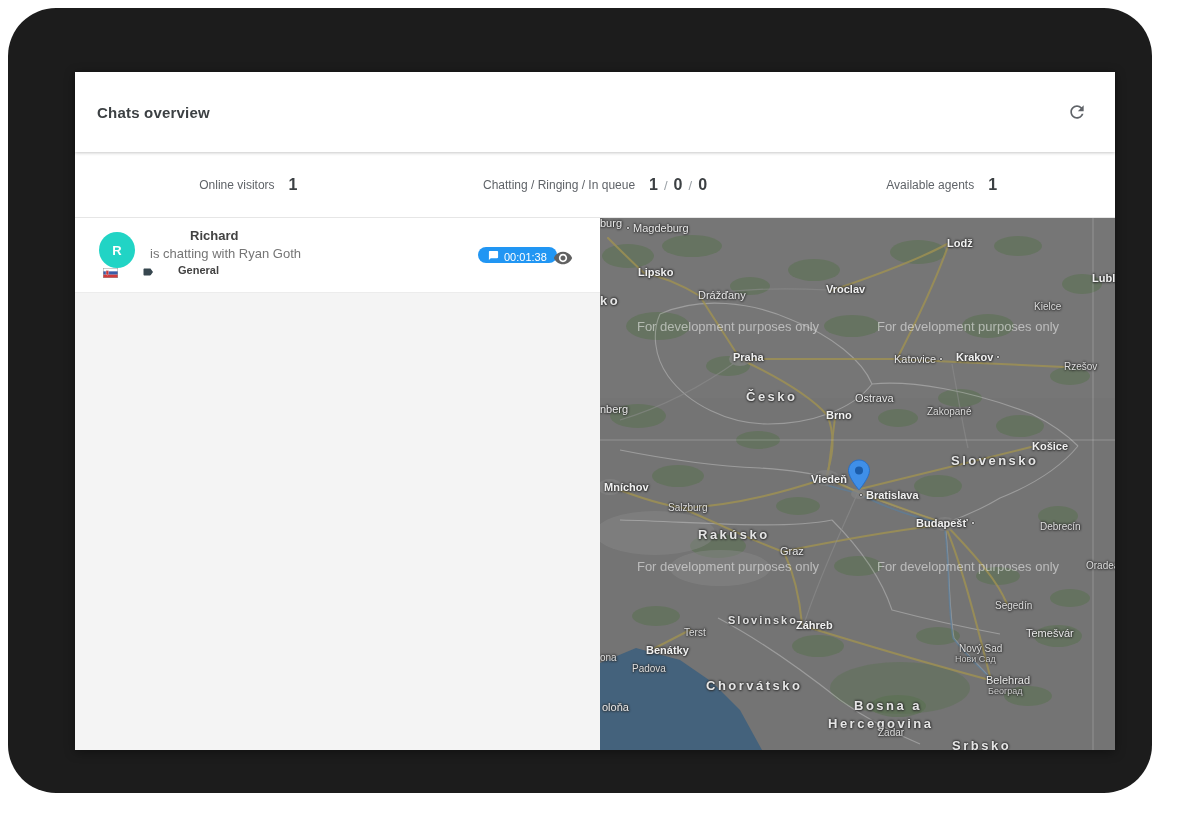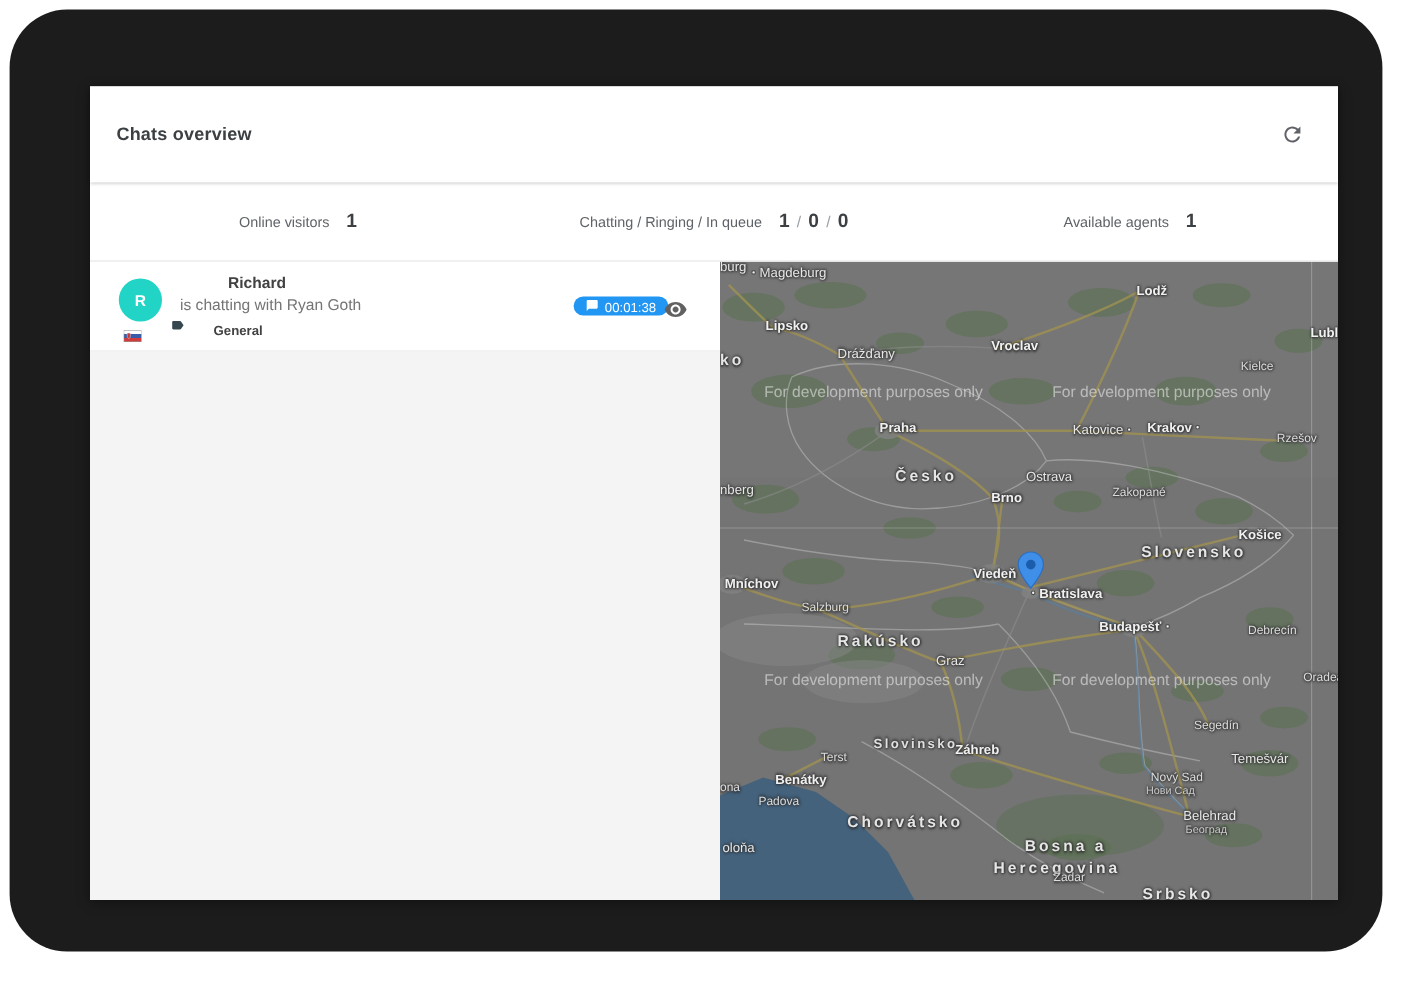--- a/index.html
+++ b/index.html
@@ -41,21 +41,21 @@
   .chat-item {
     position:relative; height:75px; background:#fff; border-bottom:1px solid #ececec; cursor:pointer;
   }
   .avatar {
     position:absolute; left:24px; top:14px; width:36px; height:36px; border-radius:50%;
     background:var(--avatar,#21d4c5); color:#fff; font-size:13px; font-weight:bold;
     display:flex; align-items:center; justify-content:center;
   }
   .chat-name { position:absolute; left:75px; top:10px; font-size:13px; font-weight:bold; color:#424242;margin-left:40px; }
   .chat-status { position:absolute; left:75px; top:28px; font-size:13px; color:#757575; }
-  .chat-meta { position:absolute; left:28px; top:46px; display:flex; align-items:flex-end; gap:24px; }
+  .chat-meta { position:absolute; left:28px; top:46px; display:flex; align-items:flex-start; gap:24px; }
   .flag { width:15px; height:10px; display:block; }
   .group-label { font-size:11px; font-weight:bold; color:#424242; }
   .timer-badge {
     position:absolute; left:383px; top:29px; height:16px; border-radius:12px;
     background:var(--badge,#2196f3); color:#fff; font-size:11px;
     display:flex; align-items:flex-end; gap:5px; padding:0 10px; cursor:pointer;margin-left:20px;
   }
   .eye-btn { position:absolute; left:476px; top:28px; color:#616161; }
 
   .map { flex:1; position:relative; overflow:hidden; background:var(--map-base,#747474); cursor:grab; }

